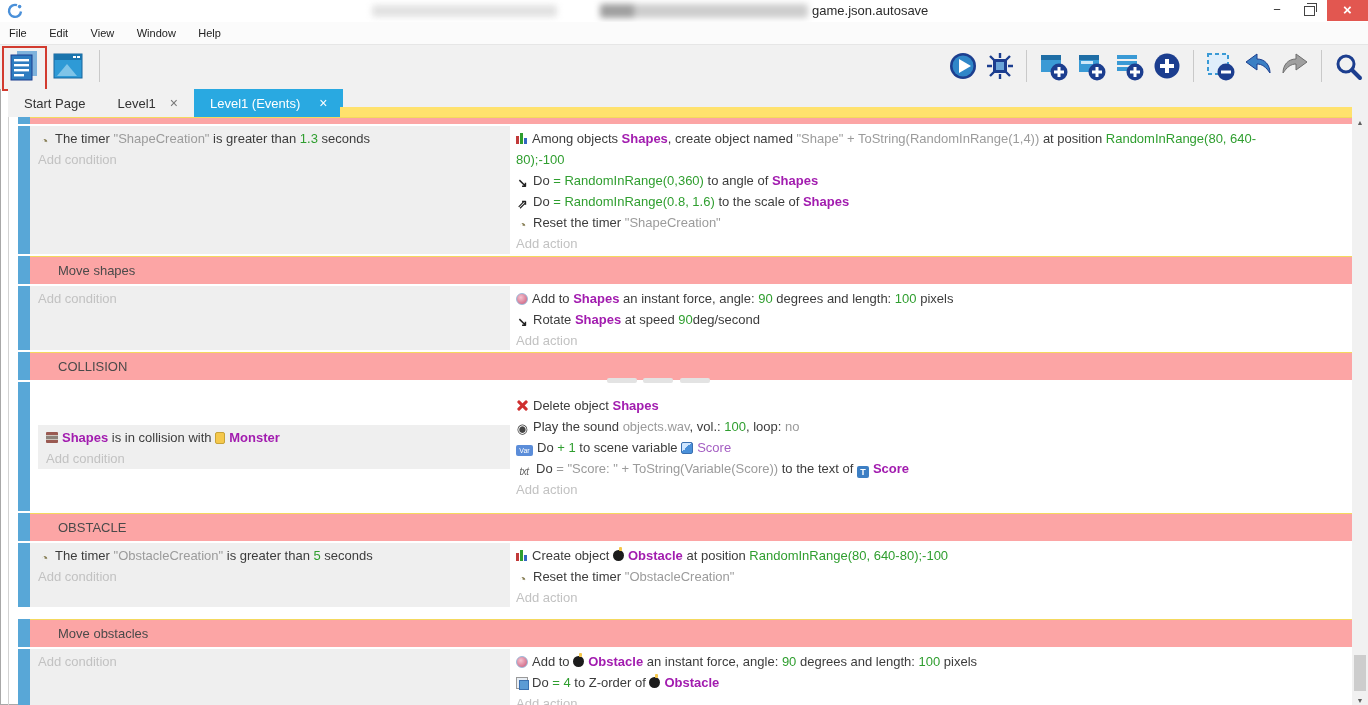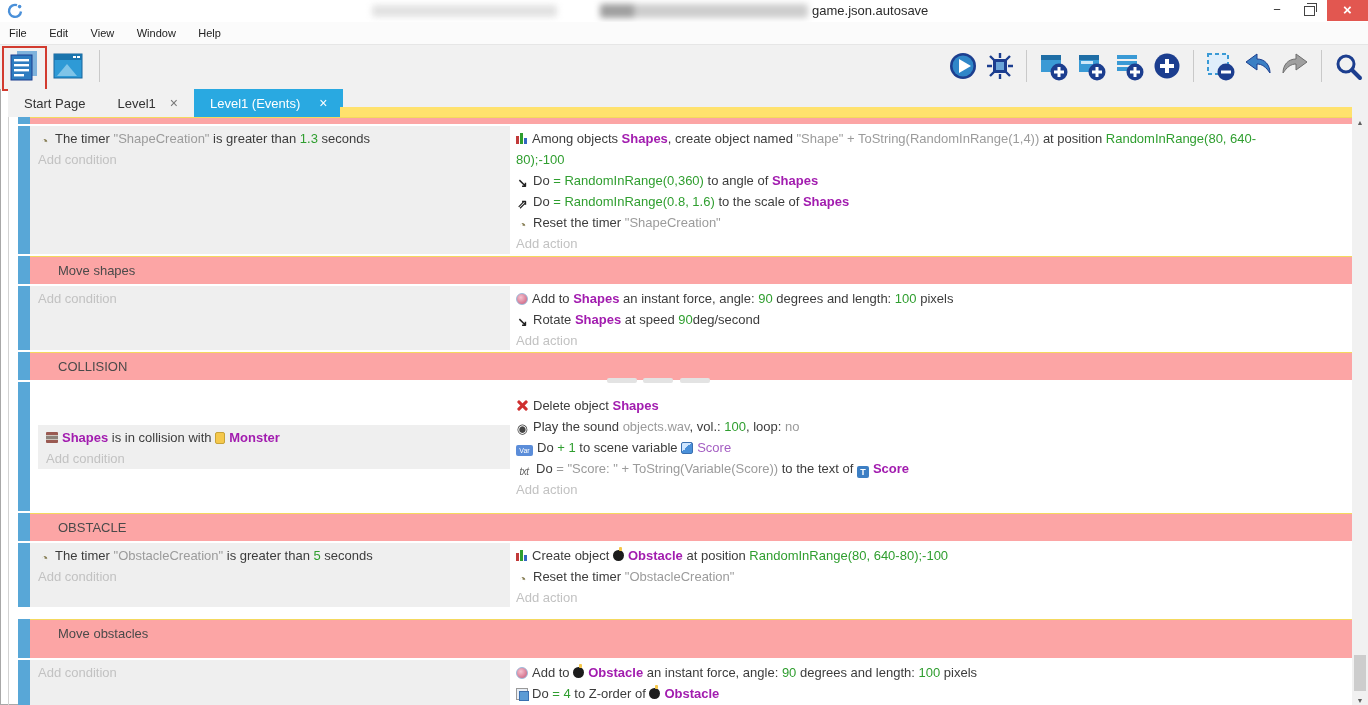--- a/index.html
+++ b/index.html
@@ -320,21 +320,21 @@
         <div class="row"><span class="ic ic-timer">◔</span><span class="sg-p">The timer </span><span class="sg-s">"ObstacleCreation"</span><span class="sg-p"> is greater than </span><span class="sg-e">5</span><span class="sg-p"> seconds</span></div>
         <div class="row add">Add condition</div>
       </div>
       <div class="act">
         <div class="row"><span class="ic ic-create"></span><span class="sg-p">Create object </span><span class="ic ic-bomb"></span><span class="sg-o">Obstacle</span><span class="sg-p"> at position </span><span class="sg-e">RandomInRange(80, 640-80);-100</span></div>
         <div class="row"><span class="ic ic-timer">◔</span><span class="sg-p">Reset the timer </span><span class="sg-s">"ObstacleCreation"</span></div>
         <div class="row add">Add action</div>
       </div>
     </div>
 
-    <div class="blk" style="height:39px;margin-top:12px;">
+    <div class="blk" style="height:28px;margin-top:12px;">
       <div class="ebar"></div>
       <div class="cbody">Move obstacles</div>
     </div>
 
     <div class="blk" style="height:120px;">
       <div class="ebar"></div>
       <div class="cond">
         <div class="row add">Add condition</div>
       </div>
       <div class="act">

